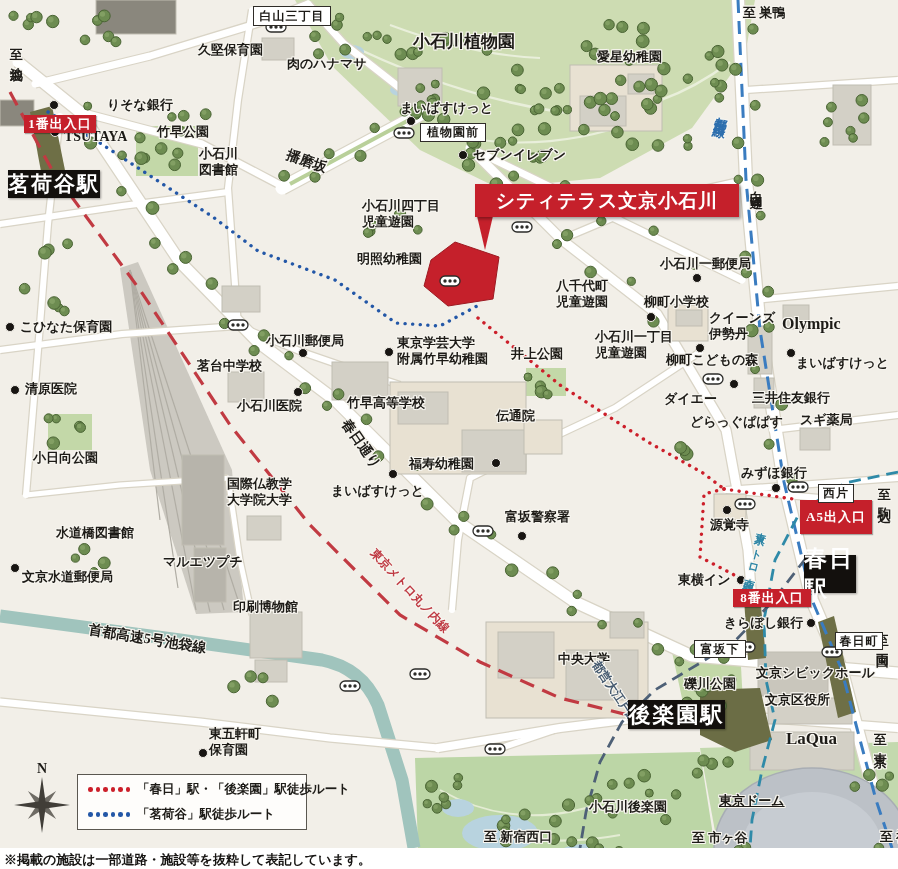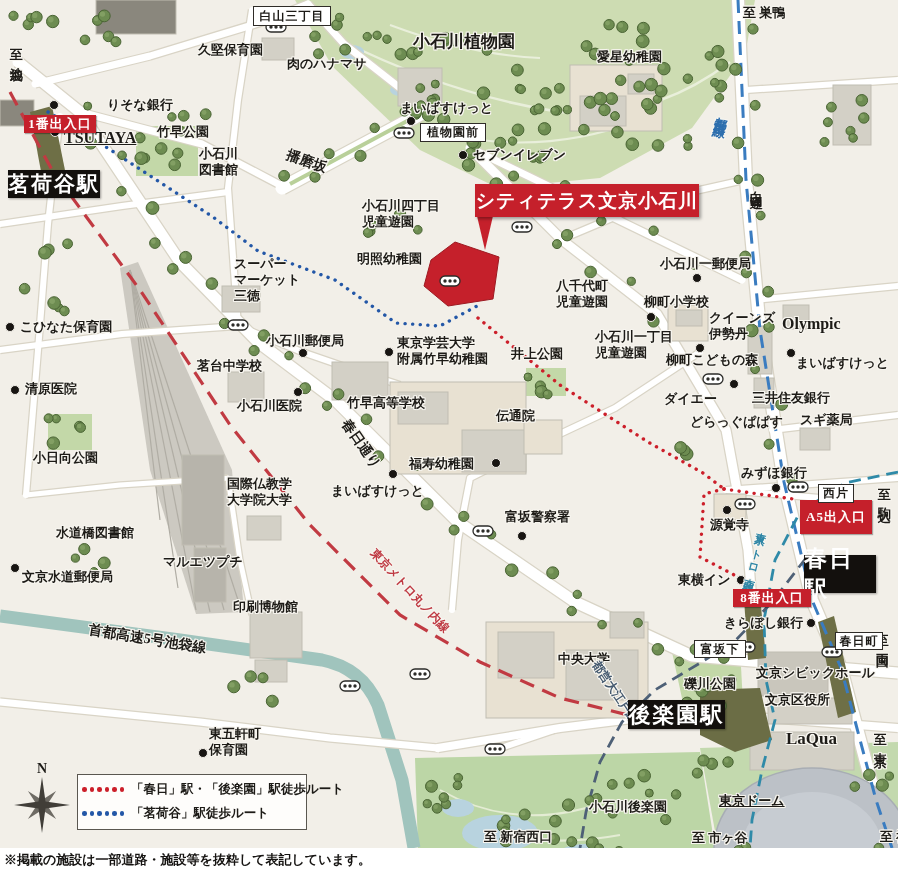--- a/index.html
+++ b/index.html
@@ -16,21 +16,21 @@
   .dot{position:absolute;width:8px;height:8px;border-radius:50%;background:#181512;border:1px solid #f2efe8;}
   .station{position:absolute;background:#13100d;color:#fff;display:flex;align-items:center;justify-content:center;
            font-weight:700;letter-spacing:2px;box-shadow:1px 1px 2px rgba(0,0,0,.35);}
   .exit{position:absolute;background:#c5202b;color:#fff;display:flex;align-items:center;justify-content:center;
         font-weight:700;font-size:13px;letter-spacing:1px;box-shadow:1px 1px 1px rgba(0,0,0,.3);}
   .boxed{position:absolute;background:#fff;border:1.5px solid #2f2c28;color:#1d1b17;font-weight:700;
          font-size:12px;display:flex;align-items:center;justify-content:center;letter-spacing:1px;}
   .banner{position:absolute;background:#c5202b;color:#fff;font-weight:700;display:flex;align-items:center;
           justify-content:center;letter-spacing:1px;box-shadow:2px 2px 3px rgba(0,0,0,.35);}
   #legend{position:absolute;background:#fefdfb;border:1.5px solid #5a5750;display:flex;flex-direction:column;
-          justify-content:flex-start;gap:7px;padding:6px 4px;box-sizing:border-box;}
+          justify-content:space-between;gap:7px;padding:6px 10px;box-sizing:border-box;}
   .leg-row{display:flex;align-items:center;gap:7px;}
   .leg-dots{display:flex;gap:3px;}
   .leg-dots i{width:4.5px;height:4.5px;border-radius:50%;display:block;}
   .leg-txt{font-weight:700;font-size:12.5px;color:#1d1b17;white-space:nowrap;}
   #compass{position:absolute;}
   #footnote{position:absolute;left:4px;top:851px;font-weight:700;font-size:13px;color:#161412;}
 </style>
 </head>
 <body>
 
@@ -755,21 +755,21 @@
           <circle cx="355" cy="686" r="1.7" fill="#2b2b28"></circle>
         </g>
         <g>
           <rect x="410" y="669" width="20" height="10" rx="5" fill="#fff" stroke="#2b2b28" stroke-width="1.3"></rect>
           <circle cx="415" cy="674" r="1.7" fill="#2b2b28"></circle>
           <circle cx="420" cy="674" r="1.7" fill="#2b2b28"></circle>
           <circle cx="425" cy="674" r="1.7" fill="#2b2b28"></circle>
         </g>
       </svg>
     <div id="labels">
-      <div class="banner" id="banner" style="left: 475px; top: 184px; width: 224px; height: 33px; font-size: 19px;">シティテラス文京小石川</div>
+      <div class="banner" id="banner" style="left: 475px; top: 184px; width: 264px; height: 33px; font-size: 19px;">シティテラス文京小石川</div>
       <div id="legend" style="left: 77px; top: 774px; width: 230px; height: 56px;">
           <div class="leg-row">
             <span class="leg-dots">
               <i style="background: rgb(204, 31, 42);"></i>
               <i style="background: rgb(204, 31, 42);"></i>
               <i style="background: rgb(204, 31, 42);"></i>
               <i style="background: rgb(204, 31, 42);"></i>
               <i style="background: rgb(204, 31, 42);"></i>
               <i style="background: rgb(204, 31, 42);"></i>
             </span>
@@ -789,21 +789,21 @@
         </div>
       <svg id="compass" width="86" height="92" style="left: -1px; top: 757px;">
         <g id="compass-star">
             <polygon points="57.1,33.9 48.0,48.0 57.1,62.1 43.0,53.0 28.9,62.1 38.0,48.0 28.9,33.9 43.0,43.0" fill="#6e6b64"></polygon>
             <polygon points="43.0,20.0 46.5,44.5 71.0,48.0 46.5,51.5 43.0,76.0 39.5,51.5 15.0,48.0 39.5,44.5" fill="#413e38"></polygon>
           </g>
         <text id="compass-n" x="43" y="16" text-anchor="middle" font-size="14" font-weight="bold" fill="#1d1b17">N</text>
       </svg>
     <div class="lbl" style="left: 60px; top: 97px; margin-left: 47px;">りそな銀行</div>
         <div class="dot" style="left: 49px; top: 100px;"></div>
-        <div class="lbl" style="left: 64px; top: 128px; font-size: 16px; text-decoration: underline;">TSUTAYA</div>
+        <div class="lbl" style="left: 64px; top: 128px; font-size: 14px;">TSUTAYA</div>
         <div class="dot" style="left: 50px; top: 127px;"></div>
         <div class="lbl" style="left: 157px; top: 124px;">竹早公園</div>
         <div class="lbl" style="left: 198px; top: 42px;">久堅保育園</div>
         <div class="lbl" style="left: 287px; top: 56px;">肉のハナマサ</div>
         <div class="lbl" style="left: 400px; top: 100px;">まいばすけっと</div>
         <div class="dot" style="left: 406px; top: 116px;"></div>
         <div class="lbl" style="left: 473px; top: 147px;">セブンイレブン</div>
         <div class="dot" style="left: 458px; top: 150px;"></div>
         <div class="lbl" style="left: 597px; top: 49px;">愛星幼稚園</div>
         <div class="lbl" style="left: 199px; top: 146px;">小石川
@@ -861,23 +861,20 @@
         <div class="dot" style="left: 10px; top: 563px;"></div>
         <div class="lbl" style="left: 233px; top: 599px;">印刷博物館</div>
         <div class="lbl" style="left: 209px; top: 726px;">東五軒町
 保育園</div>
         <div class="dot" style="left: 198px; top: 748px;"></div>
         <div class="lbl" style="left: 20px; top: 319px;">こひなた保育園</div>
         <div class="dot" style="left: 5px; top: 322px;"></div>
         <div class="lbl" style="left: 25px; top: 381px;">清原医院</div>
         <div class="dot" style="left: 10px; top: 385px;"></div>
         <div class="lbl" style="left: 33px; top: 450px;">小日向公園</div>
-        <div class="lbl" style="left: 234px; top: 256px;">スーパー
-マーケット
-三徳</div>
         <div class="lbl" style="left: 197px; top: 358px;">茗台中学校</div>
         <div class="lbl" style="left: 237px; top: 398px;">小石川医院</div>
         <div class="dot" style="left: 293px; top: 387px;"></div>
         <div class="lbl" style="left: 266px; top: 333px;">小石川郵便局</div>
         <div class="dot" style="left: 298px; top: 348px;"></div>
         <div class="lbl" style="left: 397px; top: 335px;">東京学芸大学
 附属竹早幼稚園</div>
         <div class="dot" style="left: 384px; top: 347px;"></div>
         <div class="lbl" style="left: 511px; top: 346px;">井上公園</div>
         <div class="lbl" style="left: 347px; top: 395px;">竹早高等学校</div>
@@ -892,21 +889,21 @@
         <div class="lbl rot" style="left: 90px; top: 621px; font-size: 14px; transform: rotate(9deg);">首都高速5号池袋線</div>
         <div class="lbl vert" style="left: 8px; top: 38px;">至 池袋</div>
         <div class="lbl" style="left: 743px; top: 5px;">至 巣鴨</div>
         <div class="lbl vert" style="left: 876px; top: 478px;">至 駒込</div>
         <div class="lbl vert" style="left: 874px; top: 624px;">至 両国</div>
         <div class="lbl vert" style="left: 872px; top: 723px;">至 東京</div>
         <div class="lbl" style="left: 484px; top: 829px;">至 新宿西口</div>
         <div class="lbl" style="left: 692px; top: 830px;">至 市ヶ谷</div>
         <div class="lbl" style="left: 872px; top: 829px; padding-left: 8px;">至 神保町</div>
         <div class="station" style="left: 8px; top: 170px; width: 92px; height: 28px; font-size: 21px;">茗荷谷駅</div>
-        <div class="station" style="left: 804px; top: 555px; width: 72px; height: 38px; font-size: 23px;">春日駅</div>
+        <div class="station" style="left: 804px; top: 555px; width: 52px; height: 38px; font-size: 23px;">春日駅</div>
         <div class="station" style="left: 628px; top: 700px; width: 97px; height: 29px; font-size: 22px;">後楽園駅</div>
         <div class="exit" style="left: 24px; top: 73px; width: 72px; height: 18px; margin-top: 42px;">1番出入口</div>
         <div class="exit" style="left: 800px; top: 500px; width: 72px; height: 34px;">A5出入口</div>
         <div class="exit" style="left: 733px; top: 589px; width: 78px; height: 18px;">8番出入口</div>
         <div class="boxed" style="left: 253px; top: 6px; width: 76px; height: 18px;">白山三丁目</div>
         <div class="boxed" style="left: 420px; top: 123px; width: 64px; height: 17px;">植物園前</div>
         <div class="boxed" style="left: 818px; top: 484px; width: 34px; height: 17px;">西片</div>
         <div class="boxed" style="left: 694px; top: 640px; width: 50px; height: 16px;">富坂下</div>
         <div class="boxed" style="left: 835px; top: 632px; width: 46px; height: 16px;">春日町</div>
       </div>

